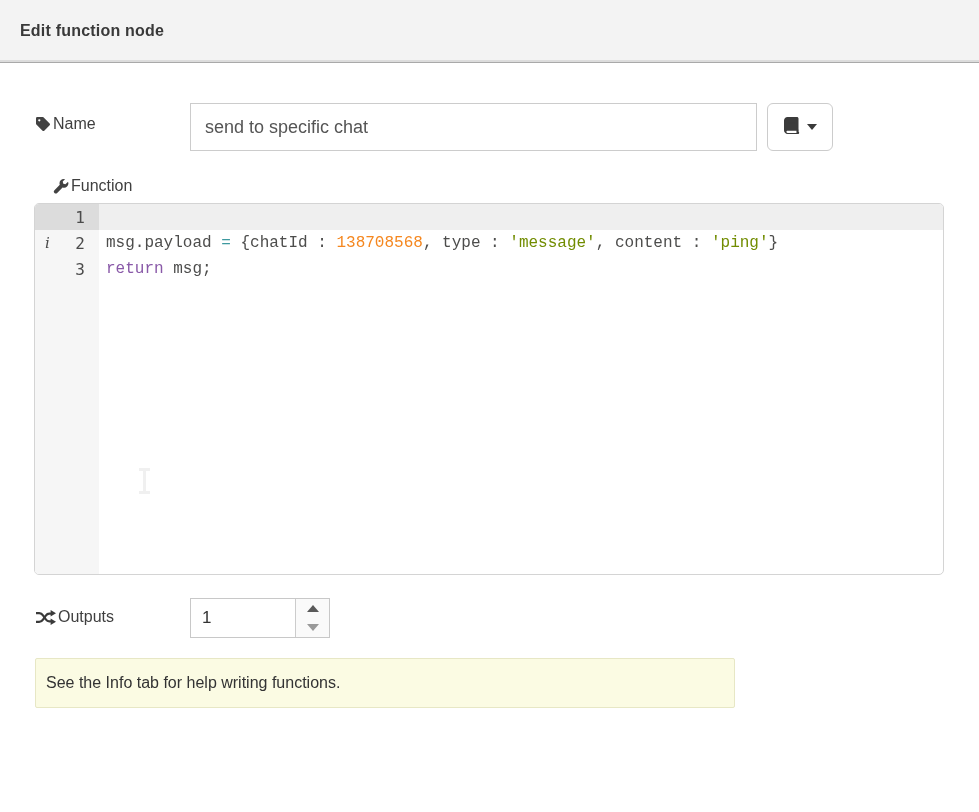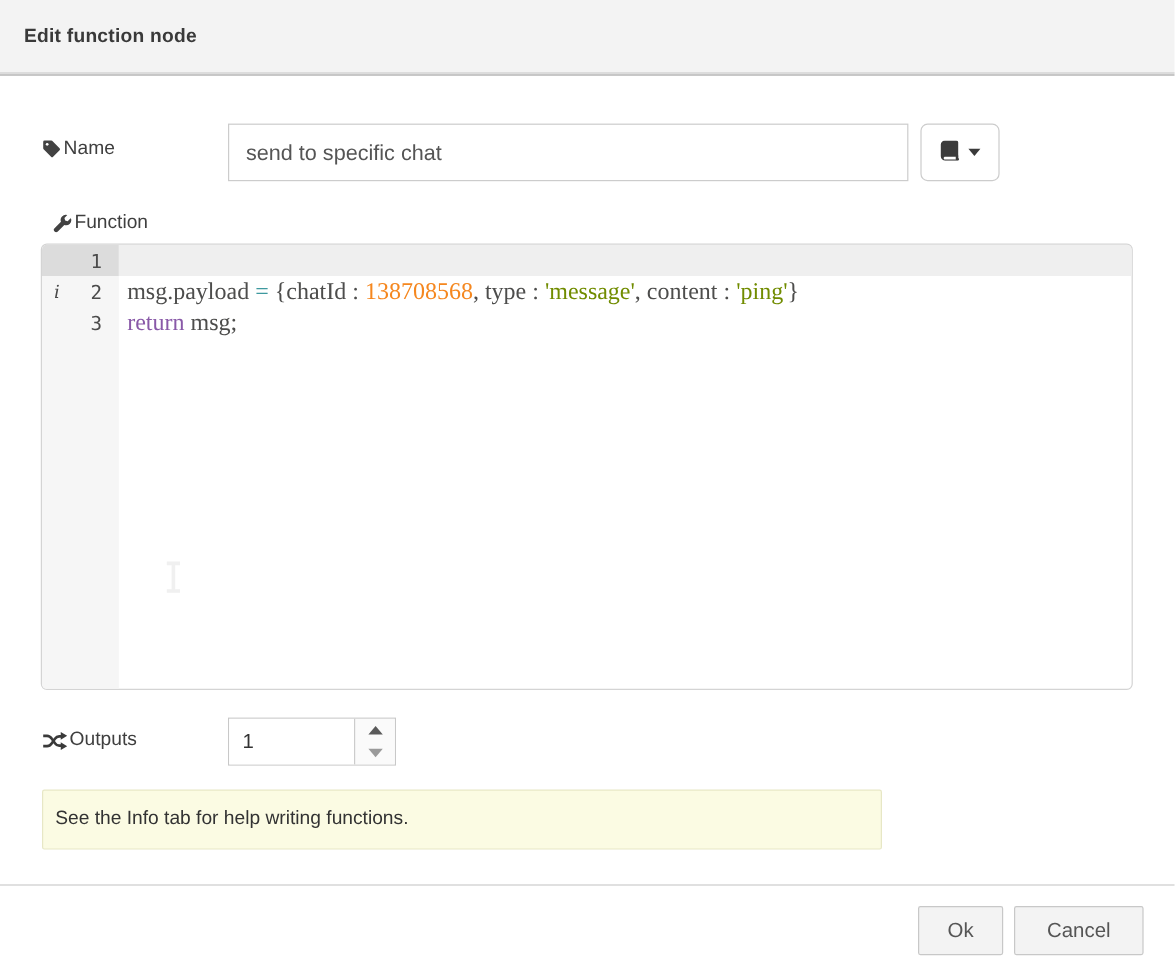--- a/index.html
+++ b/index.html
@@ -23,35 +23,35 @@
   .name-input { position:absolute; left:190px; top:103px; width:567px; height:48px;
     border:1px solid #ccc; border-radius:0; padding:0 14px; font-size:18px; color:#555;
     font-family:"Liberation Sans", sans-serif; background:#fff; outline:none; }
   .library-button { position:absolute; left:767px; top:103px; width:66px; height:48px;
     background:#fff; border:1px solid #ccc; border-radius:6px; cursor:pointer;
     display:flex; align-items:center; justify-content:center; gap:6px; }
   .caret-down { width:0; height:0; border-left:5px solid transparent;
     border-right:5px solid transparent; border-top:6px solid #3a3a3a; }
 
   
-  .function-label-group { left:44px; top:177px;text-align:right; }
+  .function-label-group { left:53px; top:177px;text-align:right; }
 
   
   .code-editor { position:absolute; left:34px; top:203px; width:910px; height:372px;
     border:1px solid #d4d4d4; border-radius:5px; background:#fff; overflow:hidden; cursor:text; }
   .gutter { position:absolute; left:0; top:0; bottom:0; width:64px; background:#f6f6f6; }
   .gutter-cell { position:relative; height:26px; display:flex; align-items:center;
     justify-content:flex-end; padding-right:14px;
     font-family:"DejaVu Sans Mono", monospace; font-size:16px; color:#4b4b4b; }
   .gutter-cell.active { background:#dcdcdc; }
   .annot { position:absolute; left:10px; top:0; height:26px; display:flex; align-items:center;
     font-family:"DejaVu Serif", serif; font-style:italic; font-size:15px; color:#4a4a4a; }
   .code-lines { margin-left:64px; }
   .code-line { height:26px; line-height:26px; padding-left:7px; white-space:pre;
-    font-family:Liberation Serif, serif; font-size:20px; color:#4d4d4c; }
+    font-family:Liberation Mono, monospace; font-size:16px; color:#4d4d4c; }
   .code-line.active { background:#efefef; }
   .tk-o { color:#3e999f; }
   .tk-n { color:#f5871f; }
   .tk-s { color:#718c00; }
   .tk-k { color:#8959a8; }
   .ibeam { position:absolute; left:101px; top:263px; pointer-events:none; }
 
   
   .outputs-label-group { left:35px; top:608px; }
   .spinner { position:absolute; left:190px; top:598px; width:140px; height:40px;
@@ -165,18 +165,14 @@
       <button class="spin-btn">
         <span class="arrow-down"></span>
       </button>
     </div>
   </div>
 
   <div class="form-tips">
     <span>See the Info tab for help writing functions.</span>
   </div>
 
-  <div class="dialog-footer">
-    <button class="btn btn-ok">Ok</button>
-    <button class="btn btn-cancel">Cancel</button>
-  </div>
 
 </div>
 
 </body></html>

